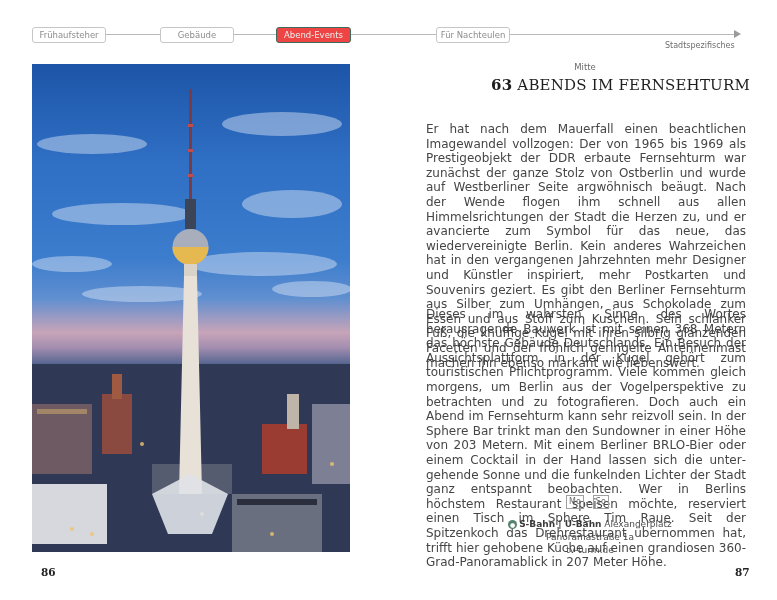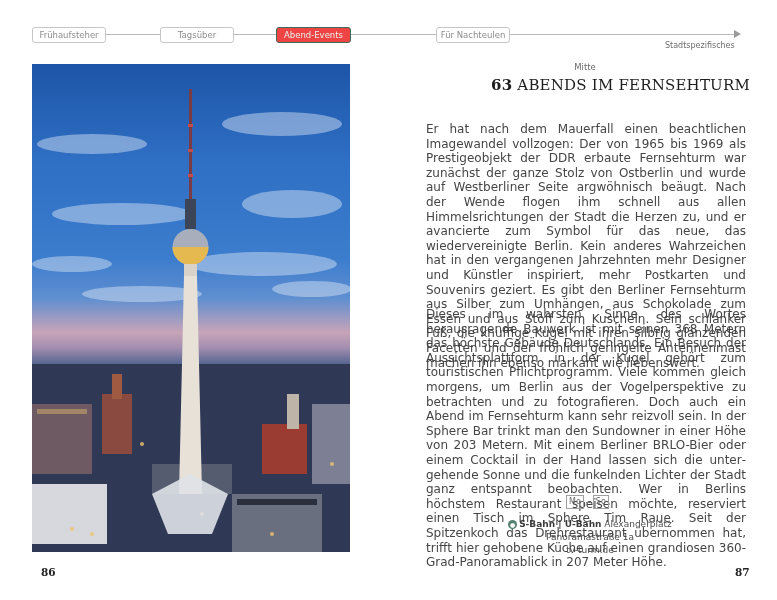--- a/index.html
+++ b/index.html
@@ -60,21 +60,21 @@
   .pn-right { left: 735px; }
 </style>
 </head>
 <body>
 
 <div class="timeline">
   <div class="tl-line"></div>
   <div class="tl-dot"></div>
   <div class="tl-arrow"></div>
   <div class="tab tab-1">Frühaufsteher</div>
-  <div class="tab tab-2">Tagsüber</div>
+  <div class="tab tab-2">Gebäude</div>
   <div class="tab tab-3 active">Abend-Events</div>
   <div class="tab tab-4">Für Nachteulen</div>
   <div class="section-label">Stadtspezifisches</div>
 </div>
 
 <div class="photo">
   <svg width="318" height="488" viewBox="0 0 318 488">
 
     <g opacity="0.45" fill="#dfe9f7">
       <ellipse cx="60" cy="80" rx="55" ry="10"></ellipse>

